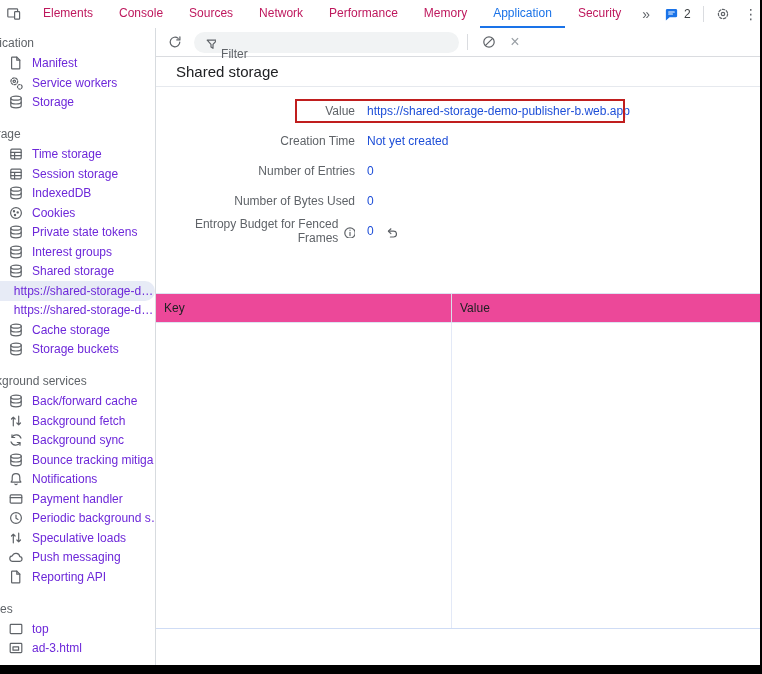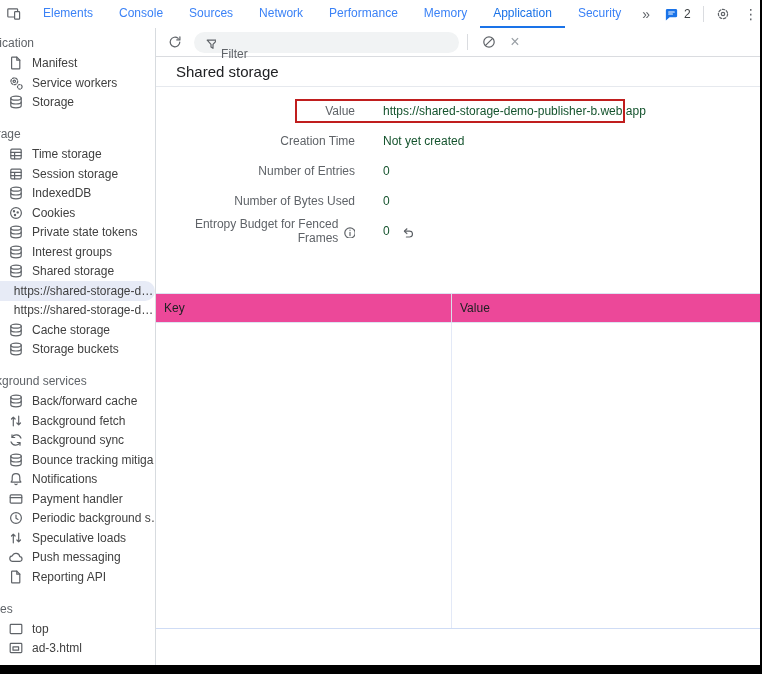--- a/index.html
+++ b/index.html
@@ -4,56 +4,56 @@
 <style>
   * { margin:0; padding:0; box-sizing:border-box; }
   html,body { background:#fff; }
   body { width:762px; height:674px; font-family:"Liberation Sans",sans-serif; color:#202124; overflow:hidden; }
   .app { width:762px; height:674px; position:relative; background:#fff; border-right:2px solid #000; }
 
   
   .tabbar { height:28px; display:flex; align-items:center; background:#fff; padding-left:6px; }
   .devicebtn { width:26px; height:24px; display:flex; align-items:center; justify-content:center; cursor:pointer; }
   .tb-divider { width:1px; height:16px; background:#dadce0; margin:0 4px; }
-  .tab { padding:0 13px; height:28px; line-height:27px; font-size:12px; color:#3b82f6; cursor:pointer; white-space:nowrap; }
+  .tab { padding:0 13px; height:28px; line-height:27px; font-size:12px; color:#be185d; cursor:pointer; white-space:nowrap; }
   .tab.active { color:#1a73e8; box-shadow:inset 0 -2px 0 #1a73e8; }
   .moretabs { font-size:14px; color:#5f6368; padding:0 8px; cursor:pointer; }
   .tabbar-right { margin-left:auto; display:flex; align-items:center; gap:2px; padding-right:6px; }
   .issues { display:flex; align-items:center; gap:5px; padding:0 6px; cursor:pointer; }
   .issues-count { font-size:12px; color:#3c4043; }
   .iconbtn { width:26px; height:24px; display:flex; align-items:center; justify-content:center; cursor:pointer; color:#5f6368; }
   .kebab { font-size:14px; color:#5f6368; }
 
   
   .bodyrow { display:flex; height:637px; }
   .sidebar { width:156px; border-right:1px solid #d7dbdf; overflow:hidden; padding-top:6px; flex:none; }
   .side-section { margin-top:13px; }
   .side-section:first-child { margin-top:0; }
   .side-header { height:19.5px; line-height:19.5px; font-size:12px; color:#5f6368; margin-left:-10px; white-space:nowrap; }
   .side-item { height:19.5px; display:flex; align-items:center; gap:8px; padding-left:8px; font-size:12px; cursor:pointer; white-space:nowrap; }
-  .side-item .lbl { color:#404040; }
+  .side-item .lbl { color:#6d28d9; }
   .side-item.url { padding-left:12px;justify-content:center; }
   .side-item.selected { background:#e7ebf6; border-radius:0 10px 10px 0; width:155px; }
   .icon16 { width:16px; height:16px; flex:none; stroke:#5f6368; fill:none; stroke-width:1.2; stroke-linecap:round; stroke-linejoin:round; }
 
   
   .main { flex:1; display:flex; flex-direction:column; min-width:0; }
   .main-toolbar { height:29px; display:flex; align-items:center; border-bottom:1px solid #dadce0; padding:0 6px; flex:none; }
   .filterpill { display:flex; align-items:center; gap:5px; background:#f1f3f4; border-radius:12px; height:21px; width:265px; padding:0 10px; margin-left:6px; }
   .filterpill input { border:none; outline:none; background:transparent; font-size:12px; color:#202124; width:100%; font-family:"Liberation Sans",sans-serif;margin-top:24px; }
   .filterpill input::placeholder { color:#5f6368; }
   .mt-divider { width:1px; height:16px; background:#dadce0; margin:0 8px; }
   .clearx { font-size:16px; color:#9aa0a6; line-height:1; }
 
   .panel-title { height:30px; line-height:30px; font-size:15px; padding-left:20px; border-bottom:1px solid #e6e9ee; flex:none; }
 
   .fields { padding-top:9px; padding-bottom:0; flex:none; }
   .frow { height:30px; display:flex; align-items:center; position:relative; font-size:12px; }
   .flabel { width:199px; text-align:right; color:#5f6368; display:flex; justify-content:flex-end; align-items:center; gap:4px; flex:none; }
-  .fvalue { margin-left:28px; color:#14532d; display:flex; align-items:center; gap:10px; }
+  .fvalue { margin-left:12px; color:#1d4ed8; display:flex; align-items:center; gap:10px; }
   .red-annotation { position:absolute; left:139px; top:3px; width:330px; height:24px; border:2px solid #c01e1e; pointer-events:none; }
   .icon13 { width:13px; height:13px; stroke:#5f6368; fill:none; stroke-width:1.2; stroke-linecap:round; stroke-linejoin:round; }
   .resetbtn { cursor:pointer; display:flex; align-items:center; }
 
   .kvtable { margin-top:47px; flex:none; }
   .kv-header { height:30px; display:flex; align-items:center; background:#ec4899; border-top:1px solid #dde3f2; border-bottom:1px solid #dde3f2; font-size:12px; color:#202124; }
   .kv-col-key { width:296px; padding-left:8px; border-right:1px solid #d9dee8; height:100%; display:flex; align-items:center; cursor:pointer; }
   .kv-col-value { flex:1; padding-left:8px; height:100%; display:flex; align-items:center; cursor:pointer; }
   .kv-body { height:306px; display:flex; }
   .kv-body .bodycol { width:296px; border-right:1px solid #e3e9f7; }

